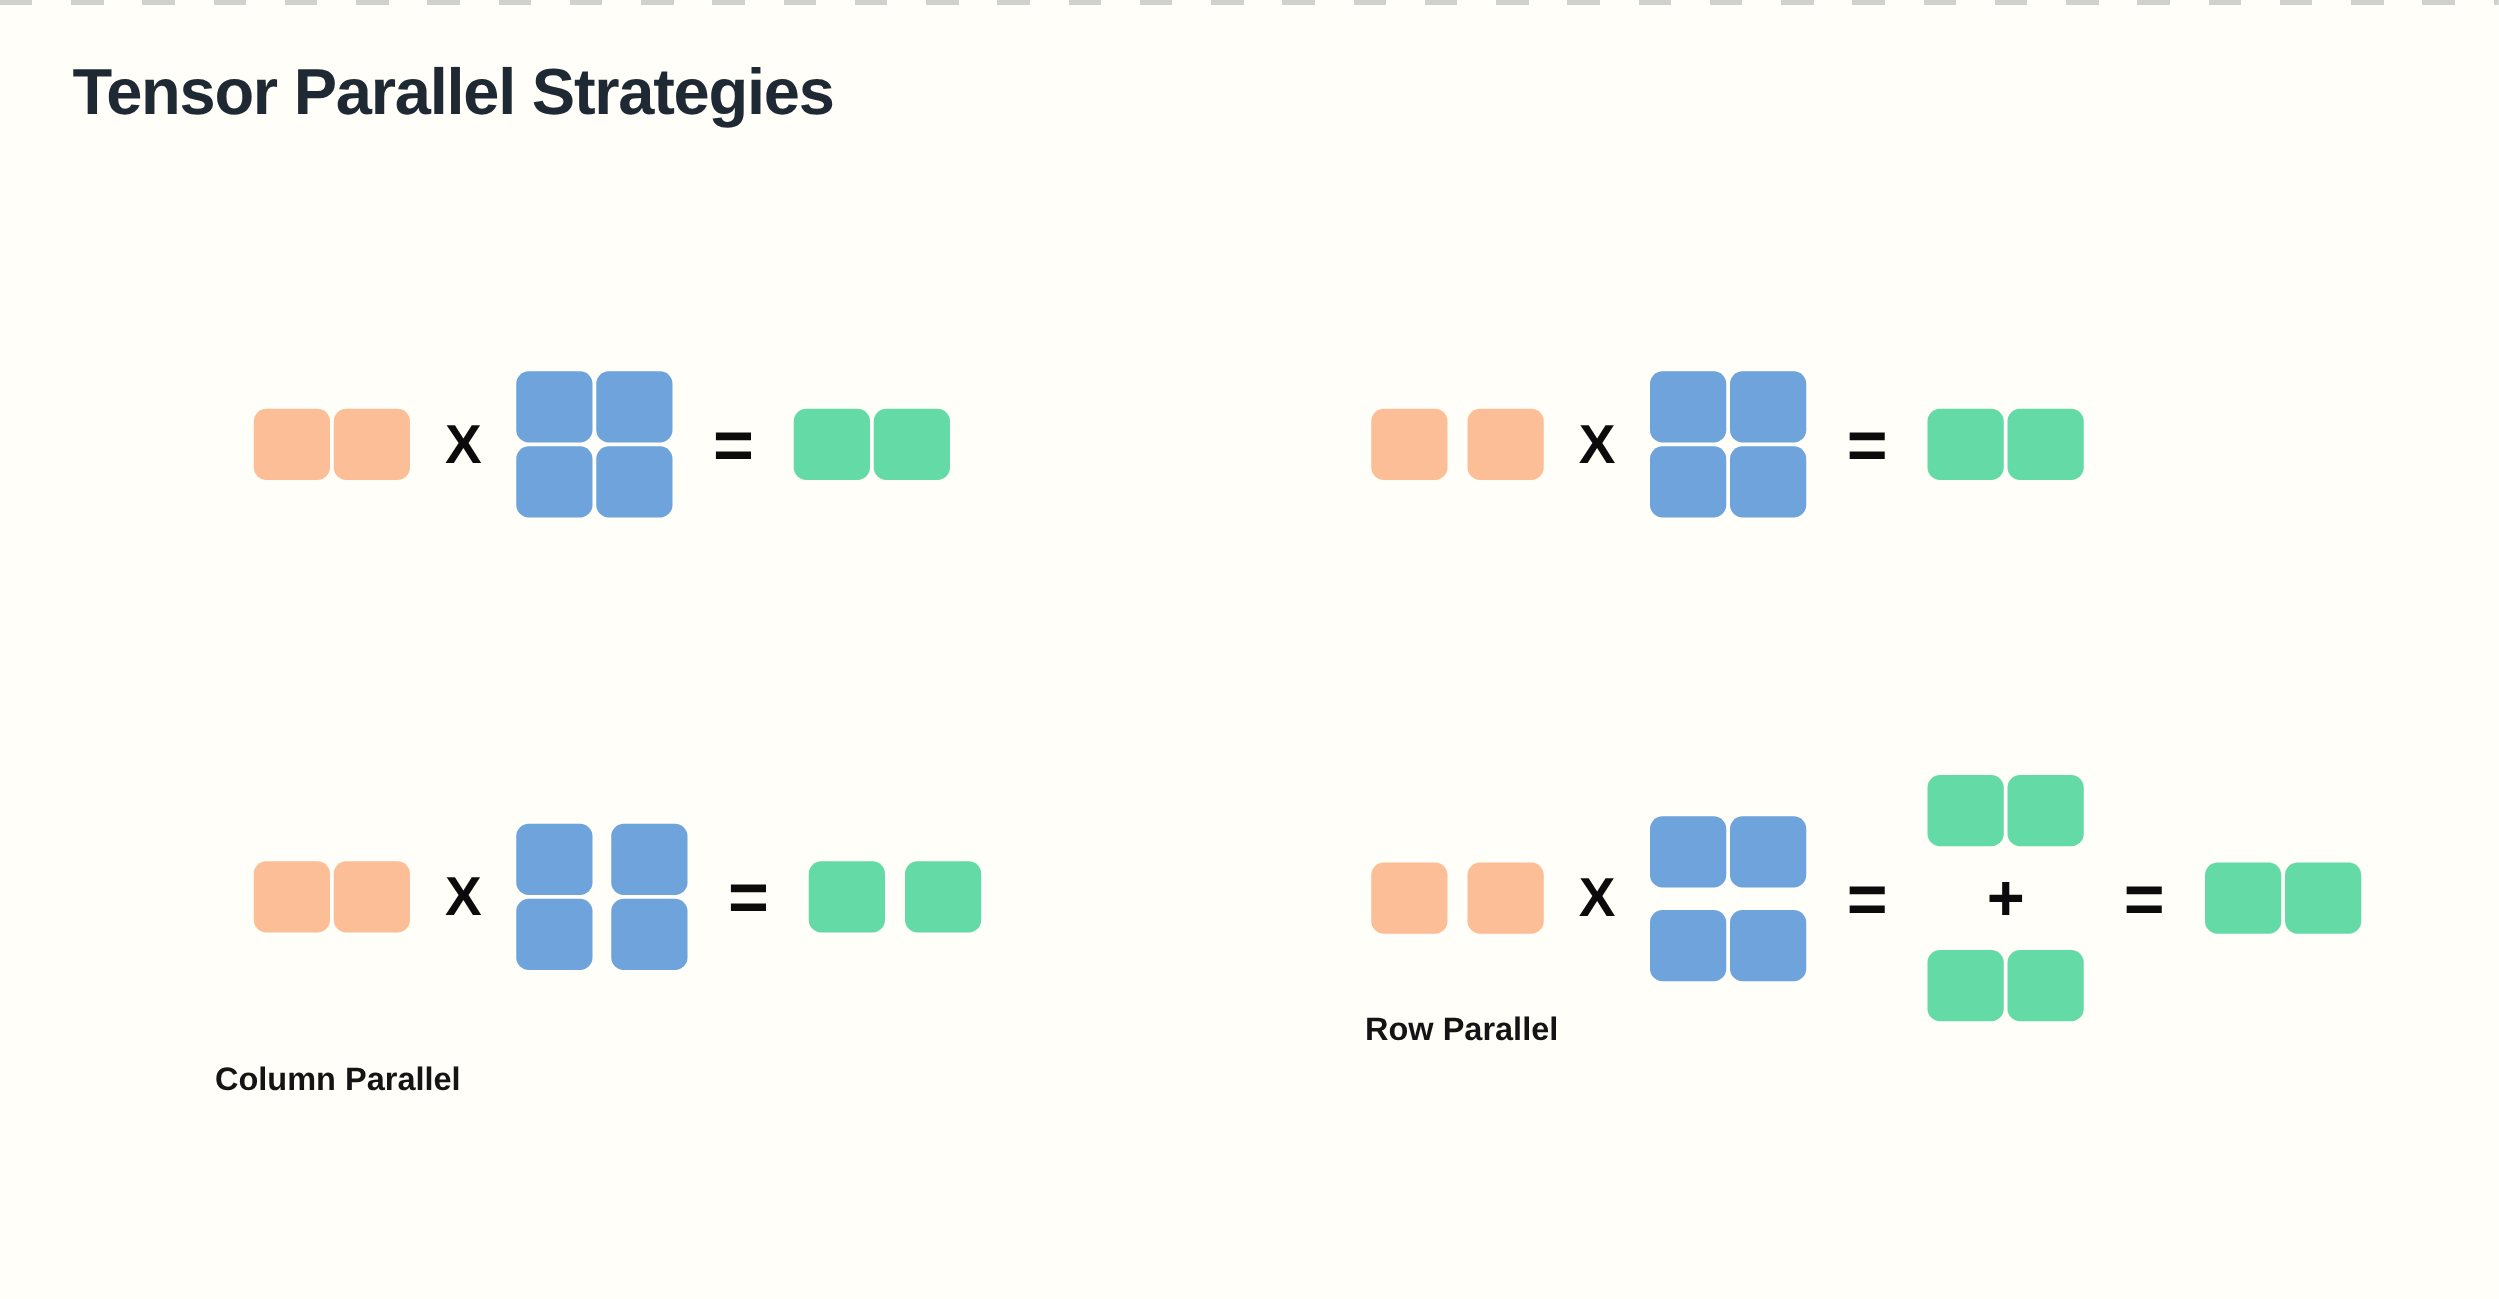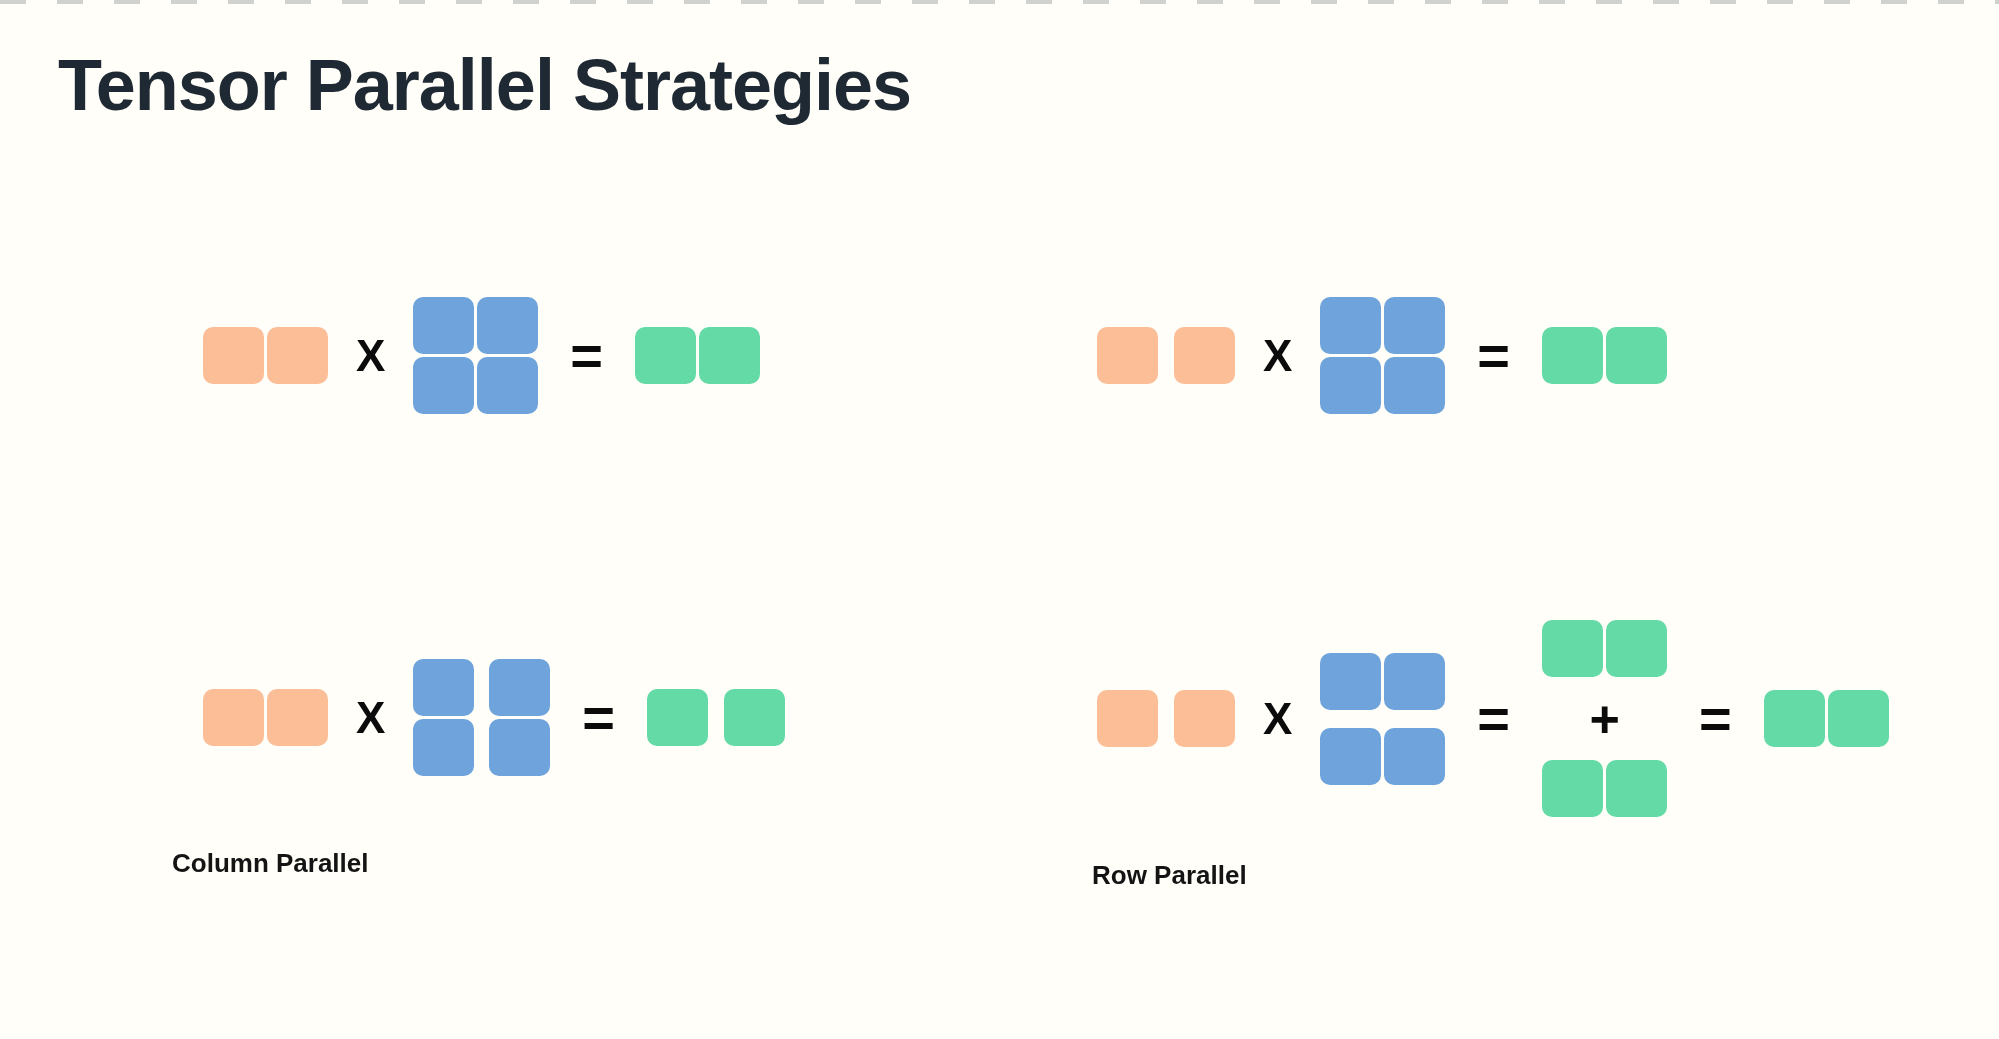--- a/index.html
+++ b/index.html
@@ -10,21 +10,21 @@
     position:relative;overflow:hidden;
   }
   .top-border{
     position:absolute;left:0;top:0;width:1999px;height:4px;
     background:repeating-linear-gradient(90deg,
       var(--top_border_dash,rgba(40,52,64,0.22)) 0 26px,
       transparent 26px 57px);
   }
   .title{
     position:absolute;left:58px;top:44px;margin:0;
-    font-size:72px;font-weight:700;letter-spacing:-1px;
+    font-size:52px;font-weight:700;letter-spacing:-1px;
     color:var(--title_text,#1F2933);
   }
   .eq{
     position:absolute;display:flex;align-items:center;
   }
   .sq{
     width:61px;height:57px;border-radius:10px;
   }
   .sq.orange{background:var(--orange_block,#FBBE96);}
   .sq.blue{background:var(--blue_block,#6EA3DB);}
@@ -145,13 +145,13 @@
     </div>
   </div>
   <span class="op equal">=</span>
   <div class="pair">
     <div class="sq green"></div>
     <div class="sq green"></div>
   </div>
 </div>
 
 <p class="caption" style="left:172px;top:848px;">Column Parallel</p>
-<p class="caption" style="left:1092px;top:860px;">Row Parallel</p>
+<p class="caption" style="left:1092px;top:808px;">Row Parallel</p>
 
 </body></html>

